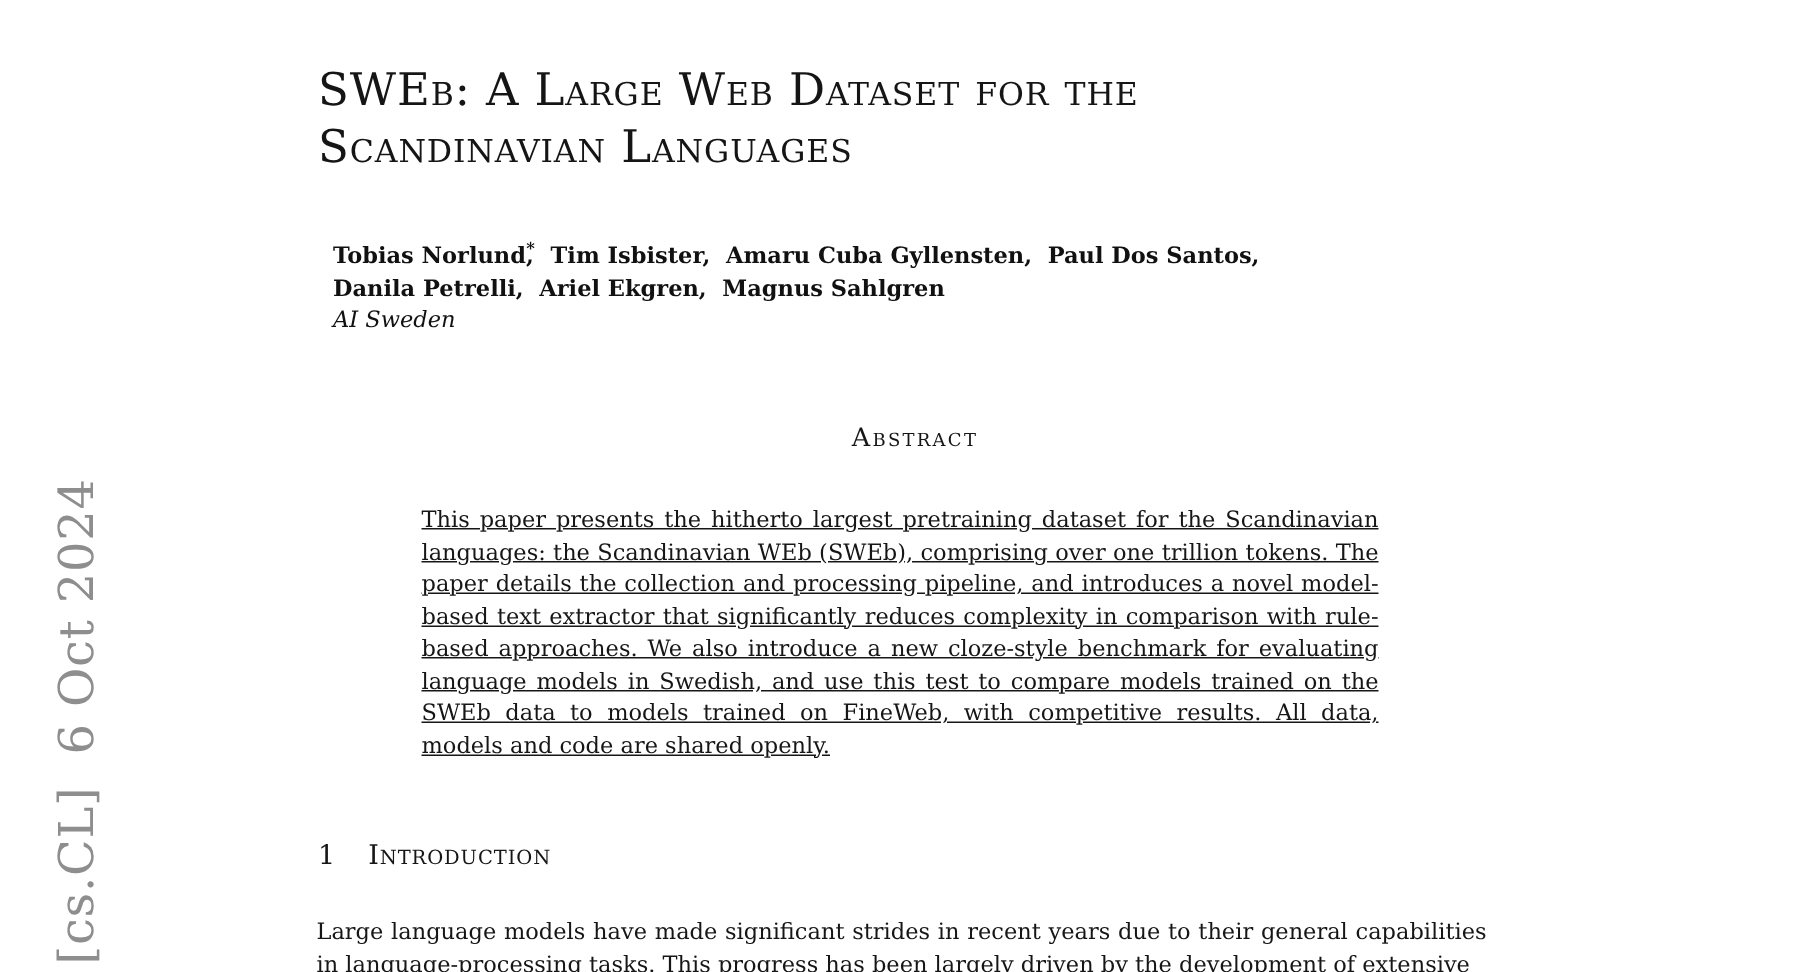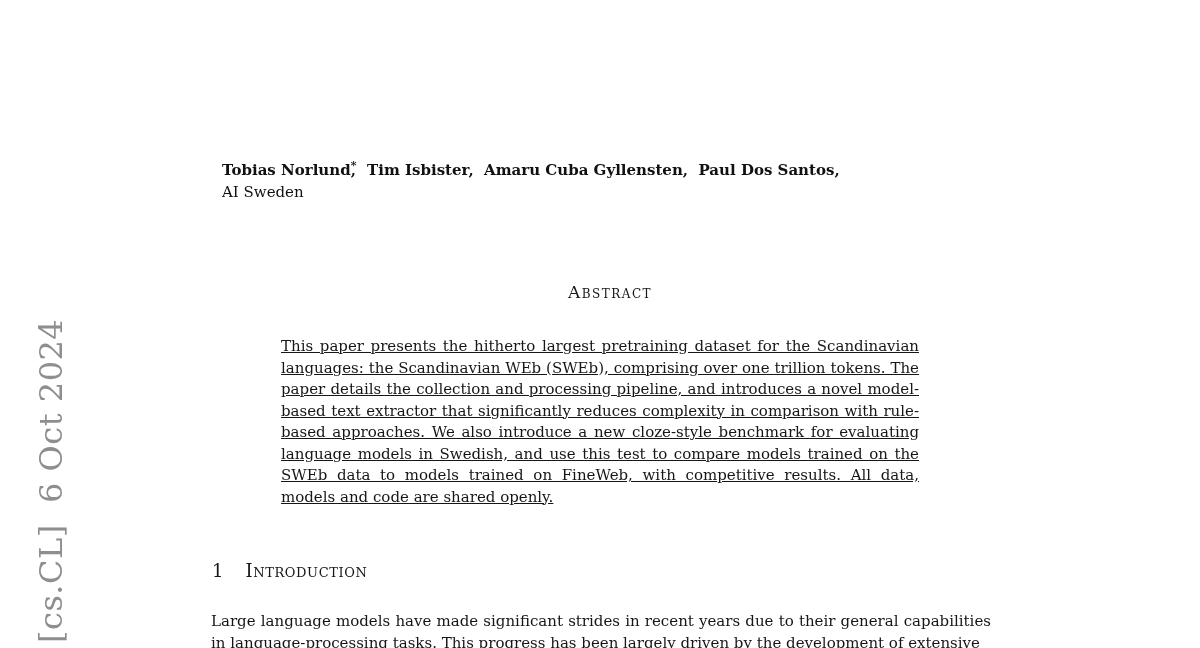--- a/index.html
+++ b/index.html
@@ -50,21 +50,21 @@
     color: #111111;
   }
   .authors .bold-line { font-weight: bold; white-space: pre-wrap; }
   .author-mark {
     font-weight: bold;
     font-size: 11px;
     position: relative;
     top: -6px;
     margin-left: -5px;
   }
-  .affiliation { font-weight: normal; white-space: pre-wrap; }
+  .affiliation { font-weight: normal; white-space: pre-wrap; font-style: italic; }
 
   .abstract-heading {
     position: absolute;
     left: 291px;
     top: 282px;
     width: 638px;
     text-align: center;
     font-variant: small-caps;
     font-size: 17px;
     letter-spacing: 1.5px;
@@ -109,23 +109,28 @@
     color: #161616;
   }
 </style>
 </head>
 <body>
 
 <div class="page">
 
   <div class="watermark">[cs.CL]  6 Oct 2024</div>
 
+  <div class="title">
+    <div>SWEb: A Large Web Dataset for the</div>
+    <div>Scandinavian Languages</div>
+  </div>
 
   <div class="authors">
     <div class="bold-line"><span>Tobias Norlund,</span><span class="author-mark">*</span><span>  Tim Isbister,  Amaru Cuba Gyllensten,  Paul Dos Santos,</span></div>
+    <div class="bold-line">Danila Petrelli,  Ariel Ekgren,  Magnus Sahlgren</div>
     <div class="affiliation">AI Sweden</div>
   </div>
 
   <div class="abstract-heading">Abstract</div>
 
   <div class="abstract-body">This paper presents the hitherto largest pretraining dataset for the Scandinavian languages: the Scandinavian WEb (SWEb), comprising over one trillion tokens. The paper details the collection and processing pipeline, and introduces a novel model-based text extractor that significantly reduces complexity in comparison with rule-based approaches.  We also introduce a new cloze-style benchmark for evaluating language models in Swedish, and use this test to compare models trained on the SWEb data to models trained on FineWeb, with competitive results. All data, models and code are shared openly.</div>
 
   <div class="section-heading">
     <span class="section-number">1</span><span class="section-title">Introduction</span>
   </div>

